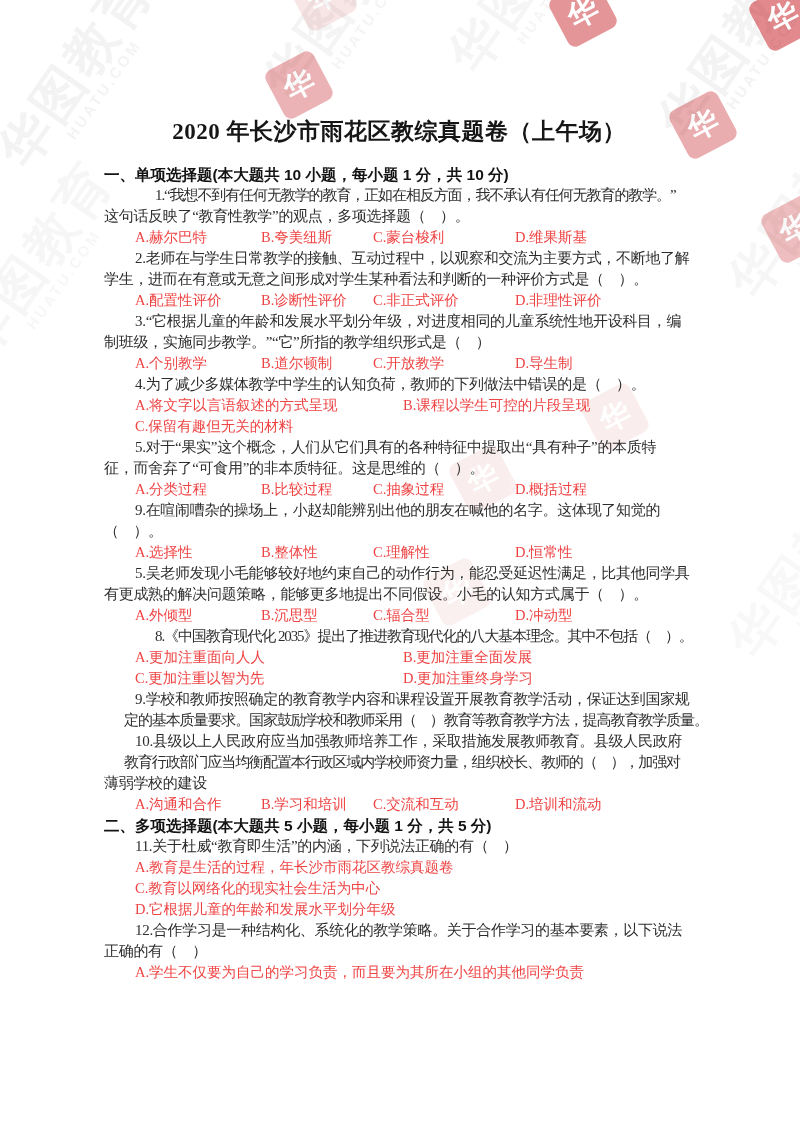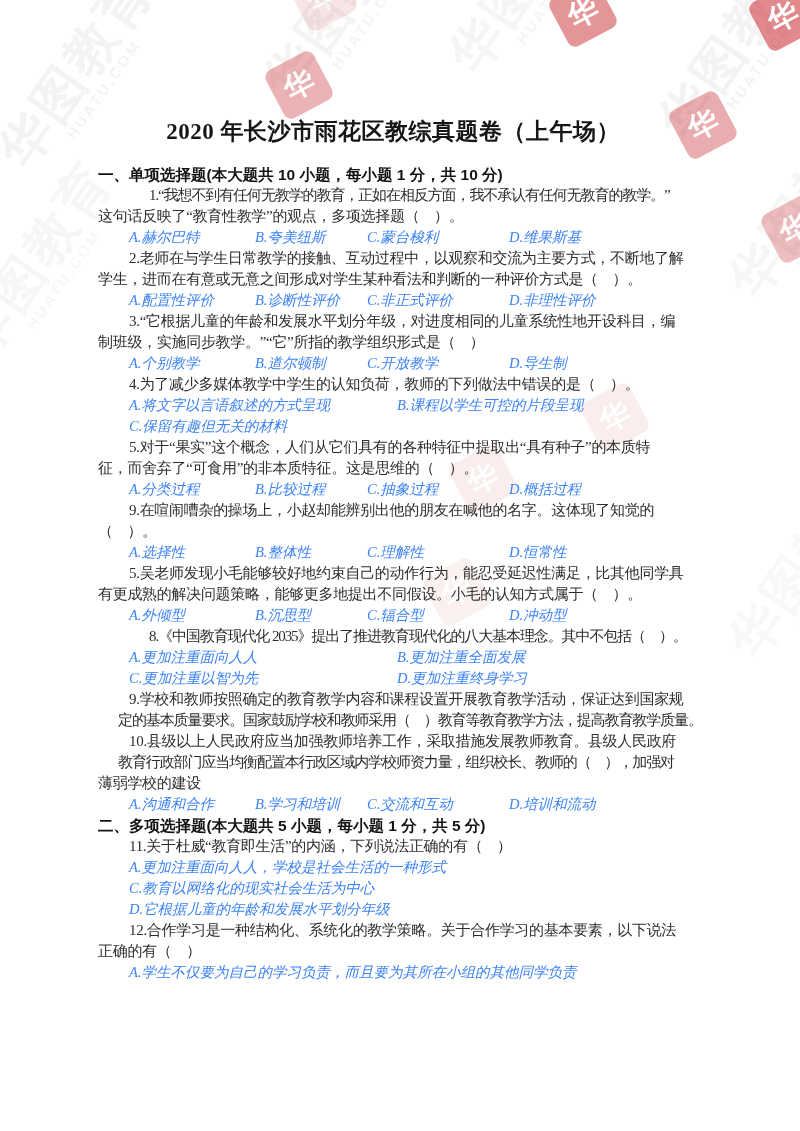--- a/index.html
+++ b/index.html
@@ -13,30 +13,30 @@
            font-family:"Liberation Sans","DejaVu Sans",sans-serif;
            font-weight:bold;text-align:center;line-height:1.02;}
   .wm-text .big{font-size:52px;letter-spacing:4px;white-space:nowrap;display:block;}
   .wm-text .small{font-size:15px;letter-spacing:3px;white-space:nowrap;display:block;}
   .wm-stamp{position:absolute;width:54px;height:54px;background:#c4161c;border-radius:8px;
             transform:rotate(-28deg);display:flex;align-items:center;justify-content:center;}
   .wm-stamp span{color:#ffffff;font-size:30px;font-weight:bold;
                  font-family:"Liberation Sans","DejaVu Sans",sans-serif;}
 
   
-  .doc{position:absolute;left:98px;top:110px;width:590px;z-index:1;color:#2d2d2d;}
+  .doc{position:absolute;left:104px;top:110px;width:590px;z-index:1;color:#2d2d2d;}
   .title{height:44px;line-height:44px;margin:0 0 10px 0;text-align:center;
          font-size:23px;font-weight:bold;color:#161616;letter-spacing:0.5px;white-space:nowrap;}
   .line{height:21px;line-height:21px;font-size:15px;letter-spacing:-0.3px;white-space:nowrap;}
   .line.heading{font-family:"Liberation Sans","DejaVu Sans",sans-serif;
                 font-weight:bold;font-size:15.5px;color:#141414;letter-spacing:0;}
   .line.indent{padding-left:31px;}
   .line.tight{letter-spacing:-1.1px;margin-left:20px;}
   .opt-row{display:flex;padding-left:31px;height:21px;line-height:21px;}
-  .opt-cell{font-style:italic;font-size:14.5px;color:#3b82f6;white-space:nowrap;}
+  .opt-cell{font-size:14.5px;color:#ef4444;white-space:nowrap;}
   .opt-row.four .opt-cell:nth-child(1){width:126px;}
   .opt-row.four .opt-cell:nth-child(2){width:112px;}
   .opt-row.four .opt-cell:nth-child(3){width:142px;}
   .opt-row.two  .opt-cell:nth-child(1){width:268px;}
 </style>
 </head>
 <body>
 
 <div class="page">
 
@@ -175,21 +175,21 @@
         <div class="line stem">薄弱学校的建设</div>
         <div class="opt-row four">
           <span class="opt-cell">A.沟通和合作</span>
           <span class="opt-cell">B.学习和培训</span>
           <span class="opt-cell">C.交流和互动</span>
           <span class="opt-cell">D.培训和流动</span>
         </div>
         <div class="line heading">二、多项选择题(本大题共 5 小题，每小题 1 分，共 5 分)</div>
         <div class="line stem indent">11.关于杜威“教育即生活”的内涵，下列说法正确的有（　）</div>
         <div class="opt-row one">
-          <span class="opt-cell">A.更加注重面向人人，学校是社会生活的一种形式</span>
+          <span class="opt-cell">A.教育是生活的过程，年长沙市雨花区教综真题卷</span>
         </div>
         <div class="opt-row one">
           <span class="opt-cell">C.教育以网络化的现实社会生活为中心</span>
         </div>
         <div class="opt-row one">
           <span class="opt-cell">D.它根据儿童的年龄和发展水平划分年级</span>
         </div>
         <div class="line stem indent">12.合作学习是一种结构化、系统化的教学策略。关于合作学习的基本要素，以下说法</div>
         <div class="line stem">正确的有（　）</div>
         <div class="opt-row one">

